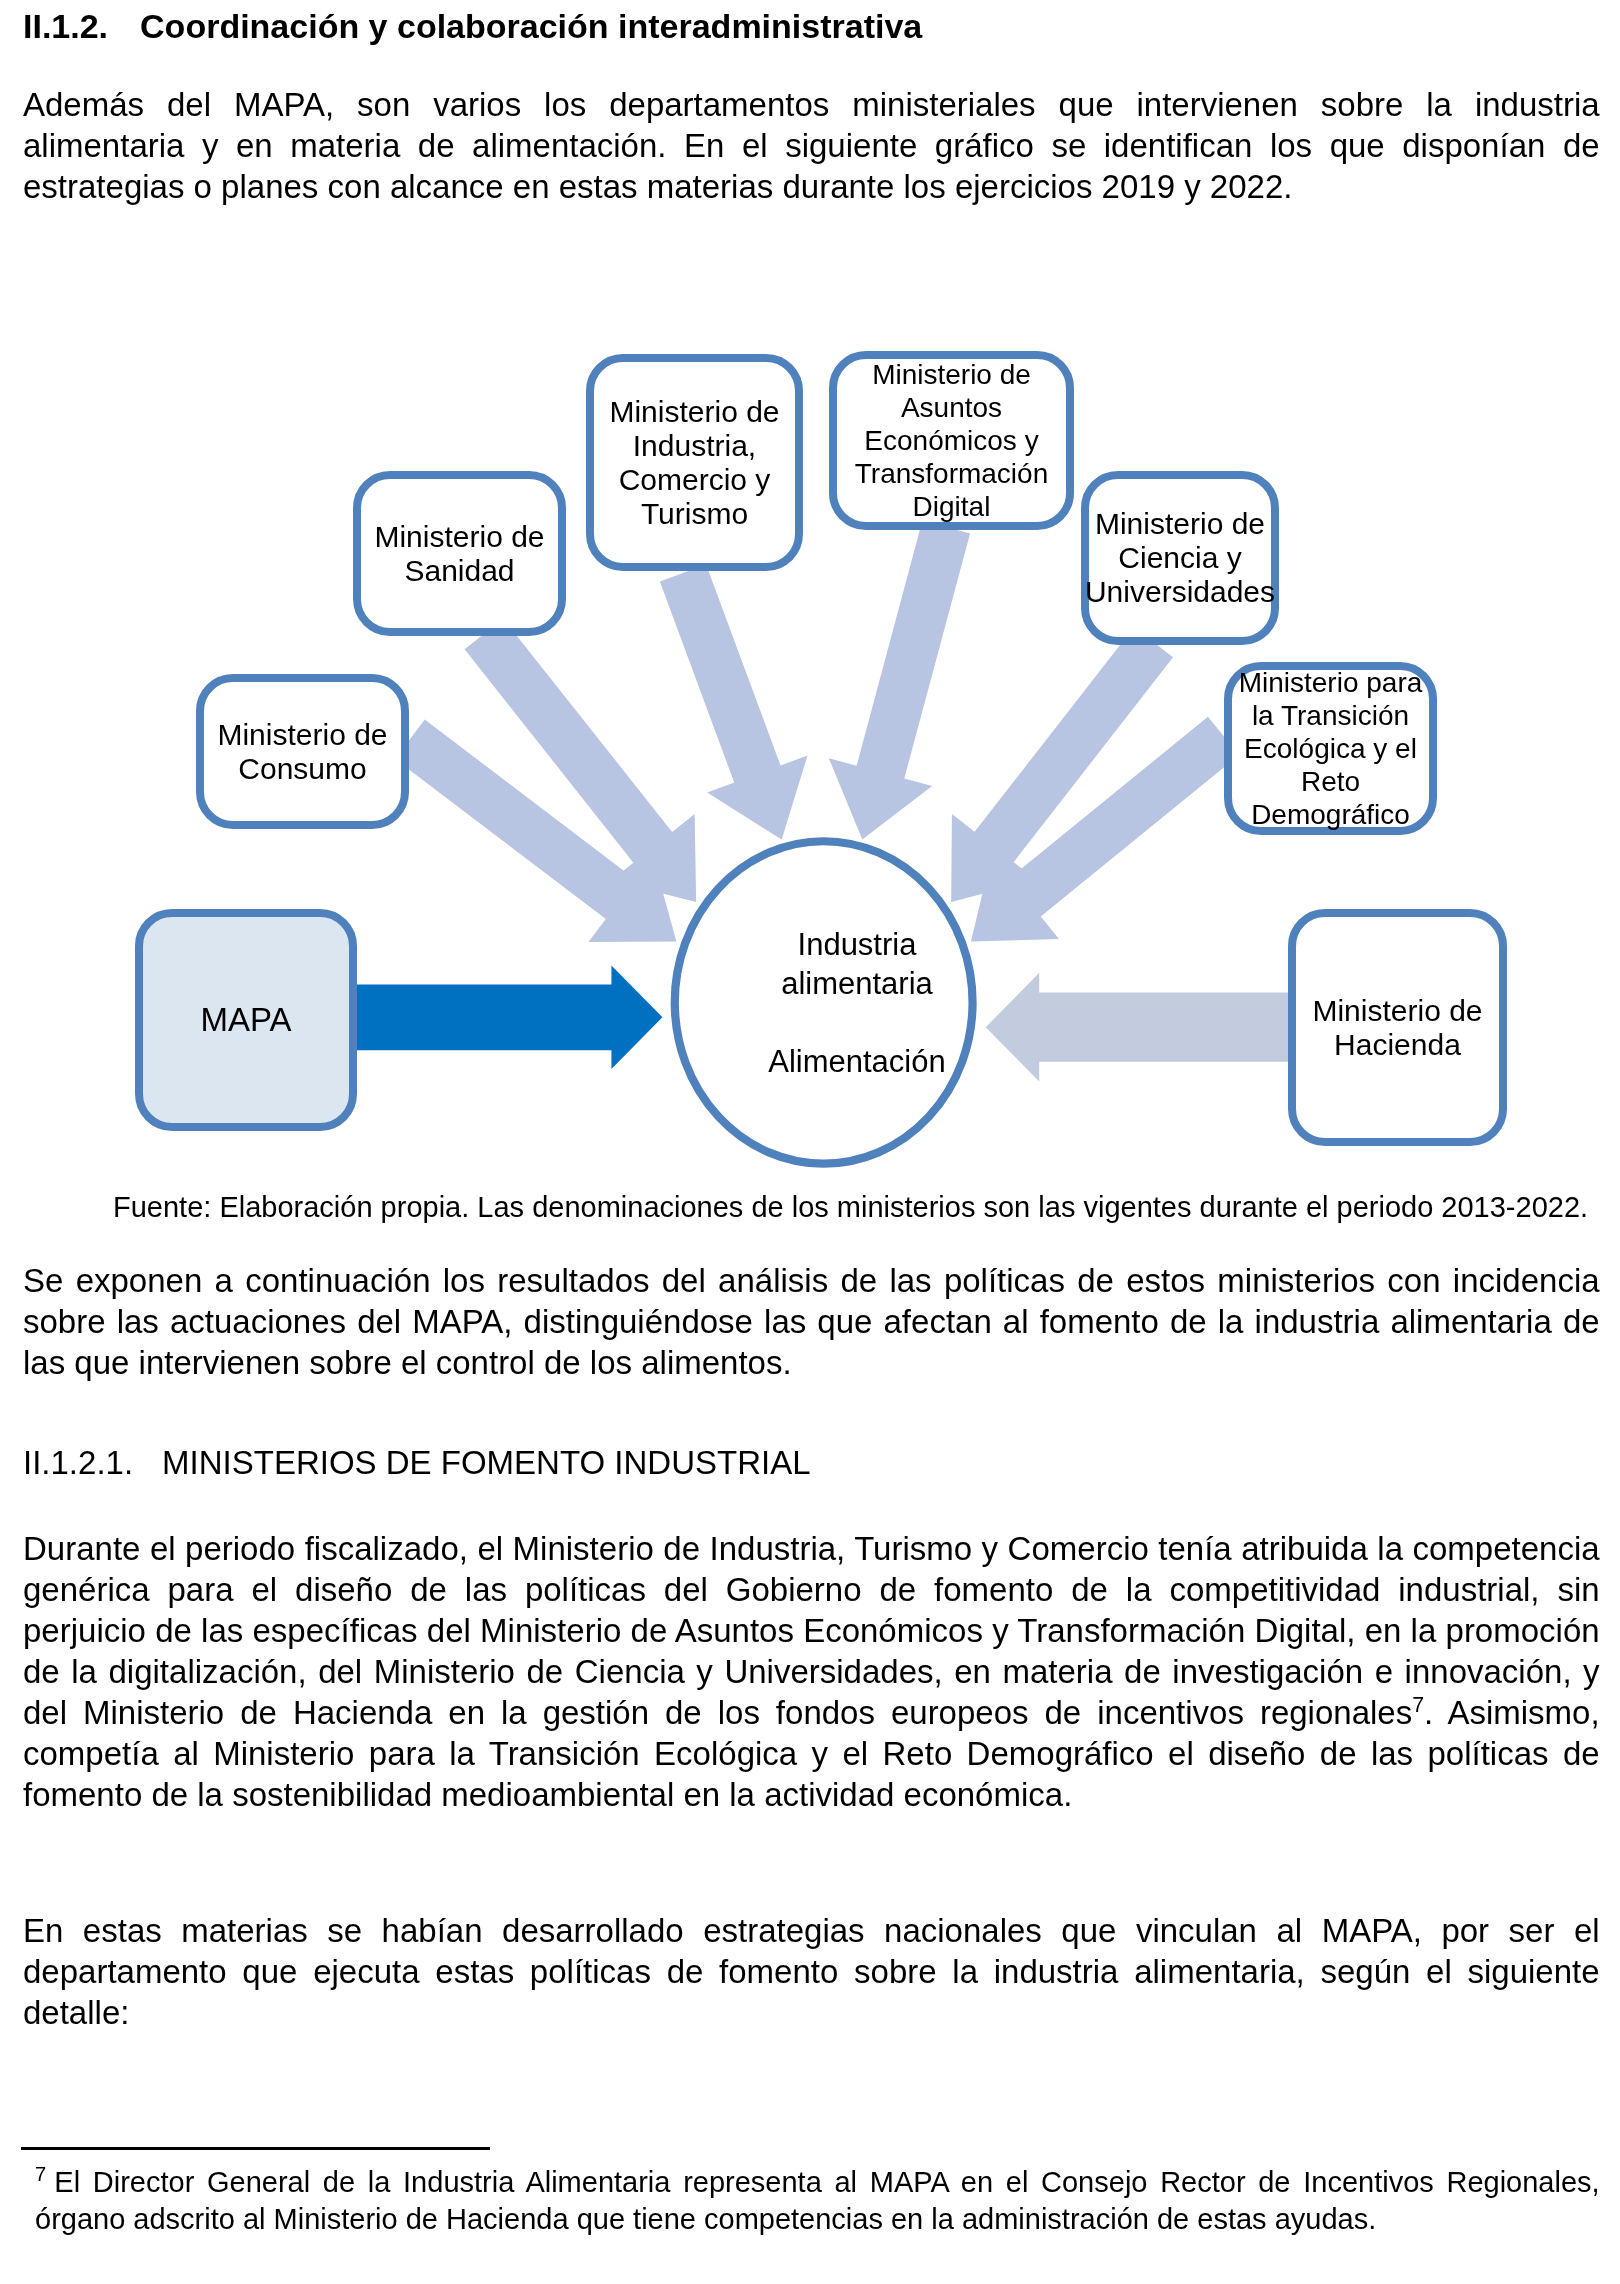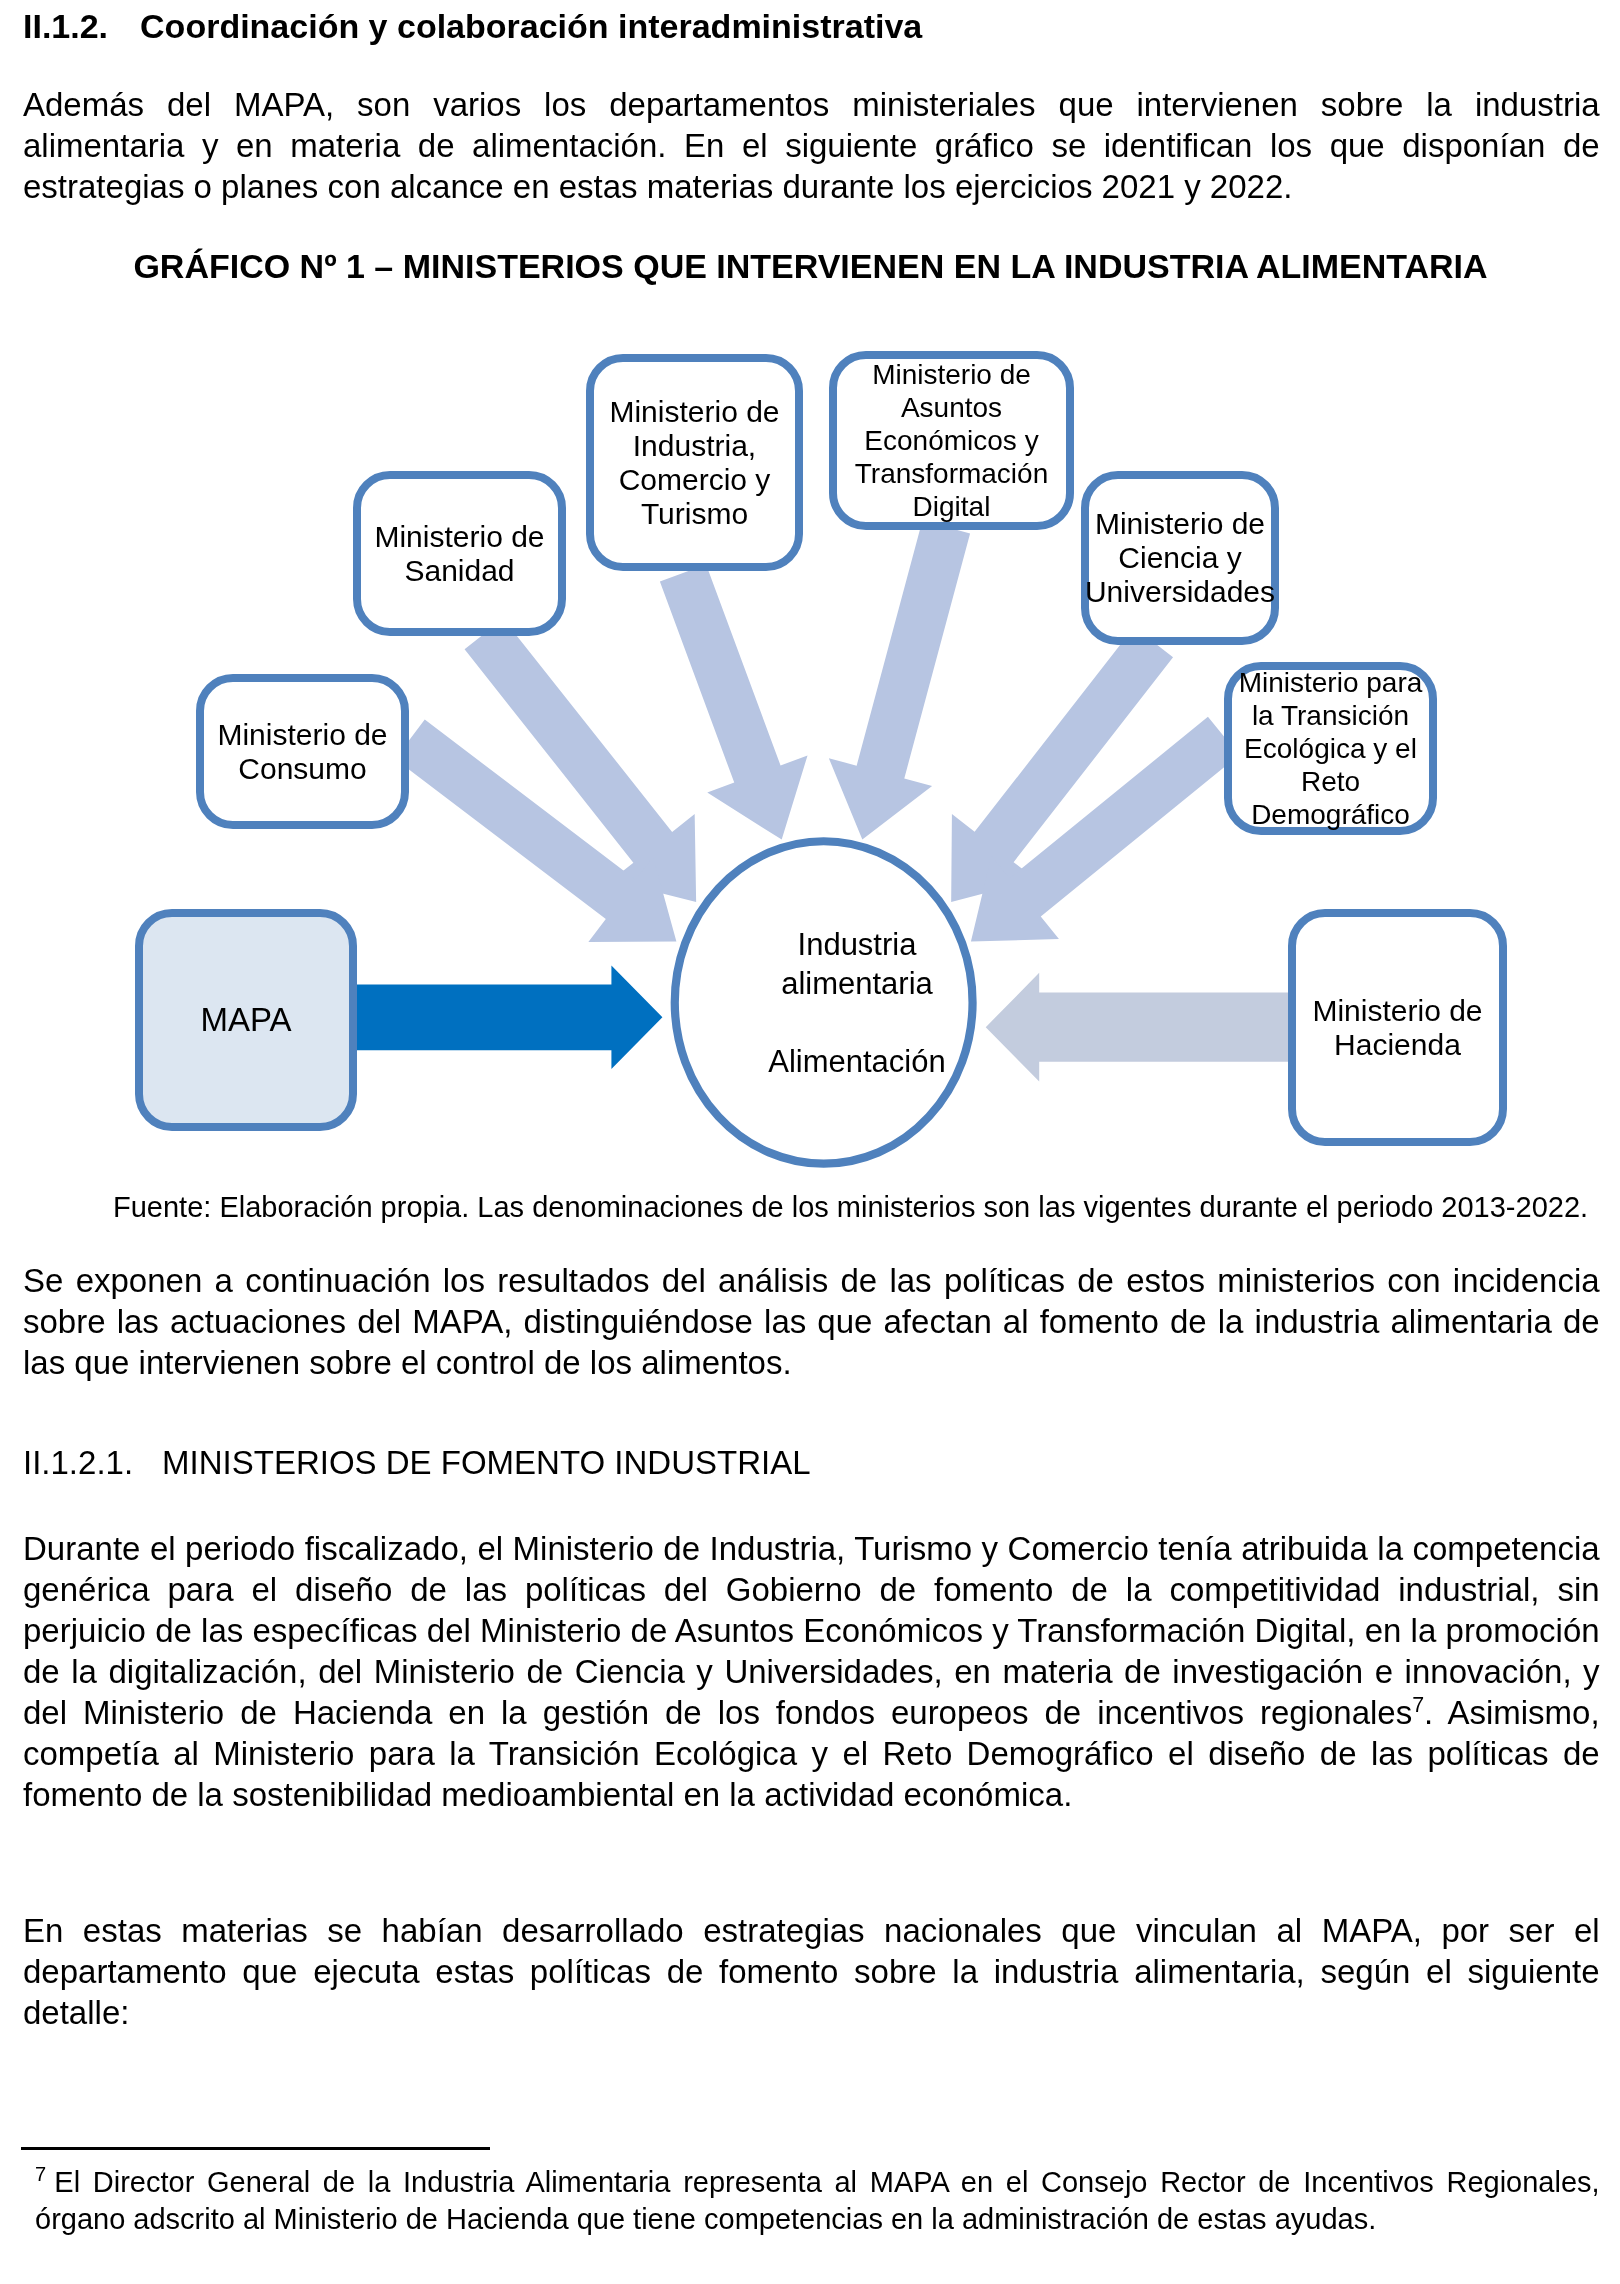--- a/index.html
+++ b/index.html
@@ -51,23 +51,22 @@
 </style>
 </head>
 <body>
 
 <div class="page">
 
   <div class="h1" style="top:6.6px;">
     <span class="h-num">II.1.2.</span><span class="h-text">Coordinación y colaboración interadministrativa</span>
   </div>
 
-  <div class="para" style="top:84px;">Además del MAPA, son varios los departamentos ministeriales que intervienen sobre la industria alimentaria y en materia de alimentación. En el siguiente gráfico se identifican los que disponían de estrategias o planes con alcance en estas materias durante los ejercicios 2021 y 2022.</div>
+  <div class="para" style="top:84px;">Además del MAPA, son varios los departamentos ministeriales que intervienen sobre la industria alimentaria y en materia de alimentación. En el siguiente gráfico se identifican los que disponían de estrategias o planes con alcance en estas materias durante los ejercicios 2019 y 2022.</div>
 
-  <div class="fig-title" style="top:247px;">GRÁFICO Nº 1 – MINISTERIOS QUE INTERVIENEN EN LA INDUSTRIA ALIMENTARIA</div>
 
   <div class="diagram">
     <svg width="1621" height="835" viewBox="0 0 1970 1015">
       <g id="arrow-layer">
           <polygon points="801.9,286.4 892.3,530.7 859.5,542.9 950.0,600.0 981.4,497.7 948.6,509.9 858.1,265.6" fill="#B7C5E2"></polygon>
           <polygon points="1121.0,212.2 1041.1,510.1 1007.3,501.1 1048.0,600.0 1132.8,534.8 1099.0,525.7 1179.0,227.8" fill="#B7C5E2"></polygon>
           <polygon points="564.5,368.6 769.7,628.0 742.3,649.7 846.0,676.0 844.2,569.0 816.8,590.7 611.5,331.4" fill="#B7C5E2"></polygon>
           <polygon points="1378.3,341.6 1184.5,590.5 1156.9,569.0 1156.0,676.0 1259.5,648.9 1231.9,627.4 1425.7,378.4" fill="#B7C5E2"></polygon>
           <polygon points="479.9,501.9 736.2,696.5 715.0,724.4 822.0,724.0 793.6,620.8 772.4,648.7 516.1,454.1" fill="#B7C5E2"></polygon>
           <polygon points="1468.1,450.7 1227.0,647.1 1204.9,619.9 1180.0,724.0 1287.0,720.7 1264.9,693.6 1505.9,497.3" fill="#B7C5E2"></polygon>

